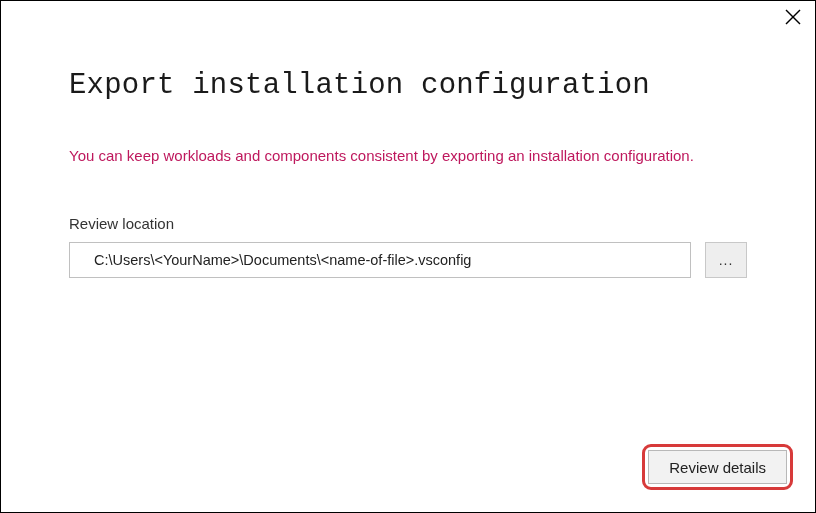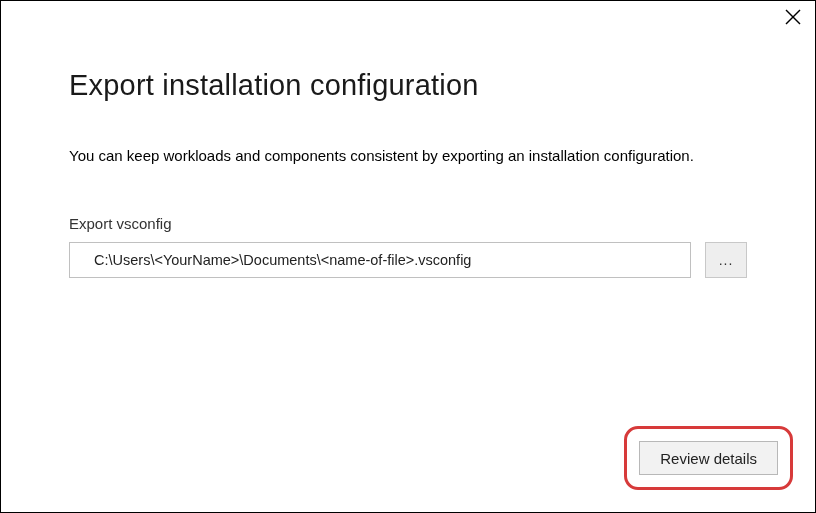--- a/index.html
+++ b/index.html
@@ -33,24 +33,25 @@
     }
     .content {
       padding: 68px 68px 0 68px;
     }
     .title {
       font-size: 29px;
       font-weight: 400;
       color: #1a1a1a;
       margin-bottom: 42px;
       letter-spacing: 0.2px;
+      font-family: Liberation Mono, monospace;
     }
     .description {
       font-size: 15px;
-      color: #000000;
+      color: #be185d;
       line-height: 1.55;
       margin-bottom: 48px;
       max-width: 640px;
     }
     .field-label {
       font-size: 15px;
       color: #333;
       margin-bottom: 10px;
     }
     .input-row {
@@ -82,22 +83,22 @@
       justify-content: center;
       letter-spacing: 1px;
     }
     .footer {
       position: absolute;
       bottom: 22px;
       right: 22px;
     }
     .review-btn-highlight {
       border: 3px solid #d73a3a;
-      border-radius: 14px;
-      padding: 12px;
+      border-radius: 9px;
+      padding: 3px;
       display: inline-block;
     }
     .review-btn {
       height: 34px;
       padding: 0 20px;
       border: 1px solid #b8b8b8;
       background: #f2f2f2;
       cursor: pointer;
       font-size: 15px;
       font-family: inherit;
@@ -112,21 +113,21 @@
     <svg viewBox="0 0 16 16" stroke="#000" stroke-width="1.4" fill="none">
       <line x1="1" y1="1" x2="15" y2="15"></line>
       <line x1="15" y1="1" x2="1" y2="15"></line>
     </svg>
   </span>
 </div>
 
 <div class="content">
   <h1 class="title">Export installation configuration</h1>
   <p class="description">You can keep workloads and components consistent by exporting an installation configuration.</p>
-  <div class="field-label">Export vsconfig</div>
+  <div class="field-label">Review location</div>
   <div class="input-row">
     <input type="text" class="path-input" value="C:\Users\&lt;YourName&gt;\Documents\&lt;name-of-file&gt;.vsconfig" style="">
     <button class="browse-btn">
       <span>...</span>
     </button>
   </div>
 </div>
 
 <div class="footer">
   <div class="review-btn-highlight">

